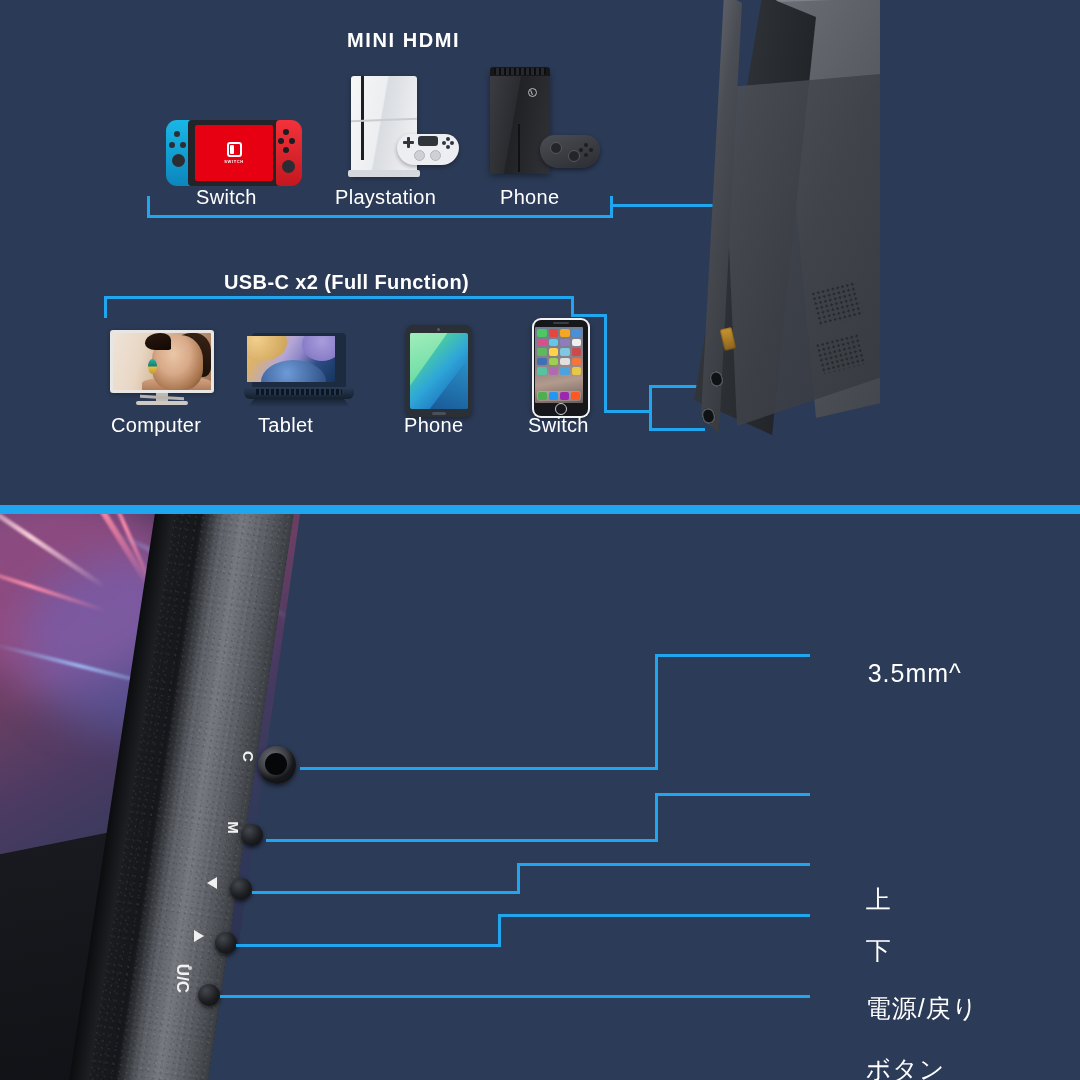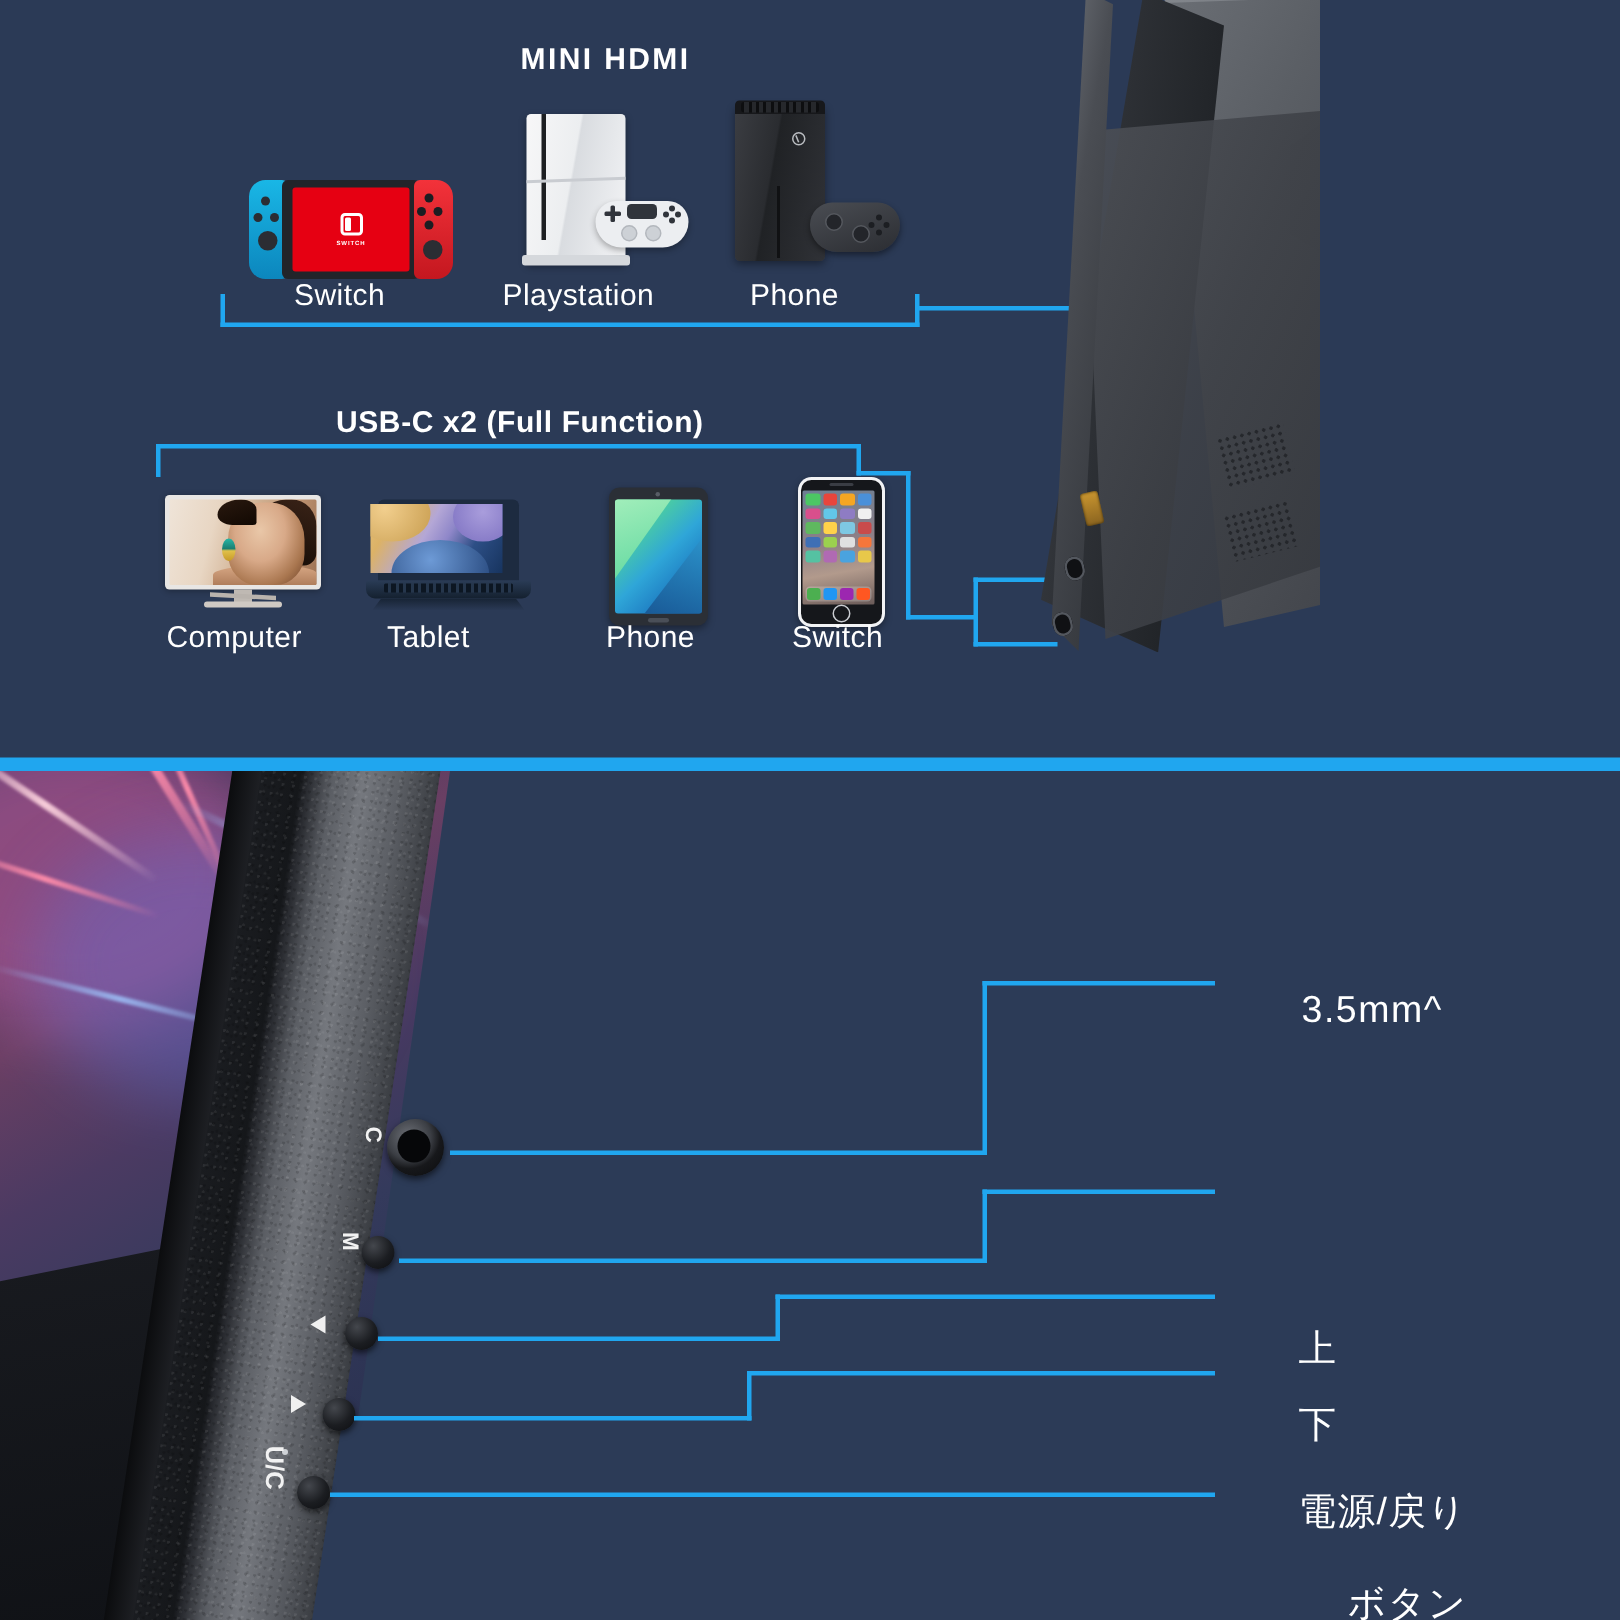--- a/index.html
+++ b/index.html
@@ -207,21 +207,21 @@
   .jack:after{content:"";position:absolute;left:7px;top:7px;width:22px;height:22px;border-radius:50%;background:#060709;}
   .pbtn{width:22px;height:22px;border-radius:50%;
      background:radial-gradient(circle at 36% 30%,#44474d,#1b1d21 55%,#0c0d10 100%);
      box-shadow:0 2px 4px rgba(0,0,0,.6);}
   .mark{position:absolute;color:#f2f2f2;font-size:15px;font-weight:bold;line-height:1;}
   .tri-up{position:absolute;width:0;height:0;border-left:6px solid transparent;border-right:6px solid transparent;border-bottom:10px solid #f0f0f0;}
   .tri-dn{position:absolute;width:0;height:0;border-left:6px solid transparent;border-right:6px solid transparent;border-top:10px solid #f0f0f0;}
   .led{position:absolute;width:4px;height:4px;border-radius:50%;background:#cfd2d6;}
 
   
-  .cal{position:absolute;color:#ffffff;white-space:pre;letter-spacing:1px;line-height:1.22;text-align:right;}
+  .cal{position:absolute;color:#ffffff;white-space:pre;letter-spacing:1px;line-height:1.22;}
   .cal.jp{font-size:25px;}
 </style>
 </head>
 <body>
 
 <div class="stage">
 
   <div class="top-panel">
 
     <div class="sect-title" id="mini-hdmi-title">MINI HDMI</div>

